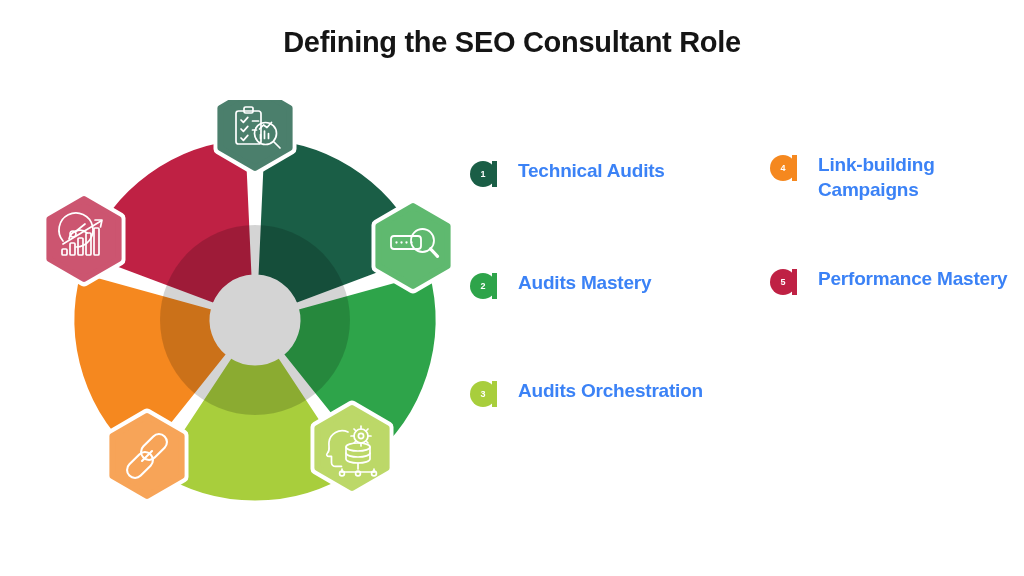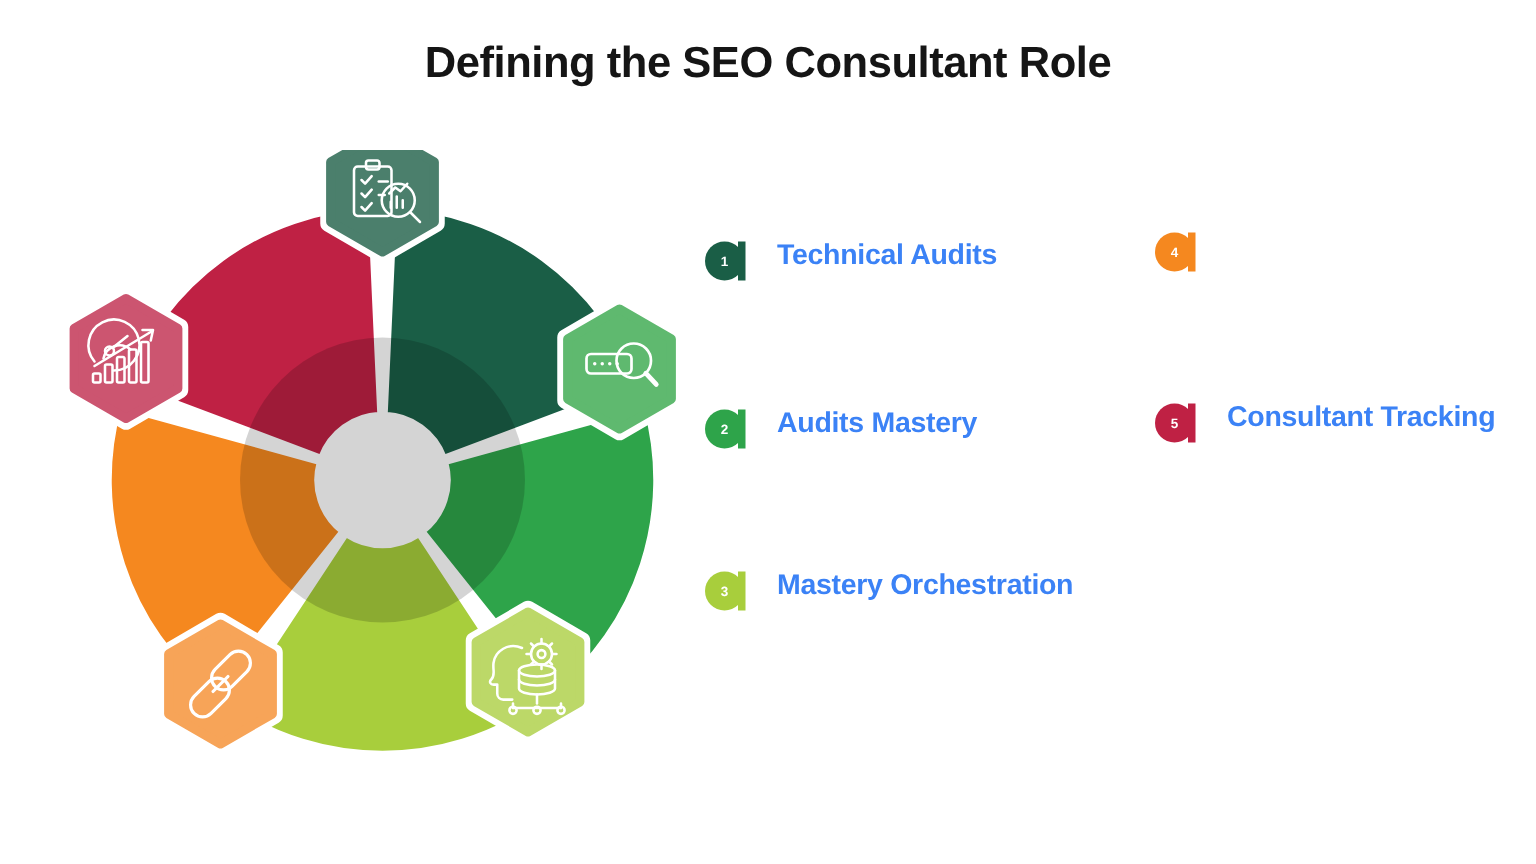--- a/index.html
+++ b/index.html
@@ -241,36 +241,37 @@
         <span class="marker-bar" style="background:#2ea44a;"></span>
       </span>
       <span class="legend-label">Audits Mastery</span>
     </div>
 
     <div class="legend-item" style="top:238px;">
       <span class="legend-marker">
         <span class="marker-dot" style="background:#a8ce3c;">3</span>
         <span class="marker-bar" style="background:#a8ce3c;"></span>
       </span>
-      <span class="legend-label">Mastery Orchestration</span>
+      <span class="legend-label">Audits Orchestration</span>
     </div>
 
   </div>
 
   <div class="legend-col col-right">
 
     <div class="legend-item" style="top:12px;">
       <span class="legend-marker">
         <span class="marker-dot" style="background:#f5881f;">4</span>
         <span class="marker-bar" style="background:#f5881f;"></span>
       </span>
+      <span class="legend-label">Link-building Campaigns</span>
     </div>
 
     <div class="legend-item" style="top:126px;">
       <span class="legend-marker">
         <span class="marker-dot" style="background:#bf2144;">5</span>
         <span class="marker-bar" style="background:#bf2144;"></span>
       </span>
-      <span class="legend-label">Consultant Tracking</span>
+      <span class="legend-label">Performance Mastery</span>
     </div>
 
   </div>
 </div>
 
 </body></html>

